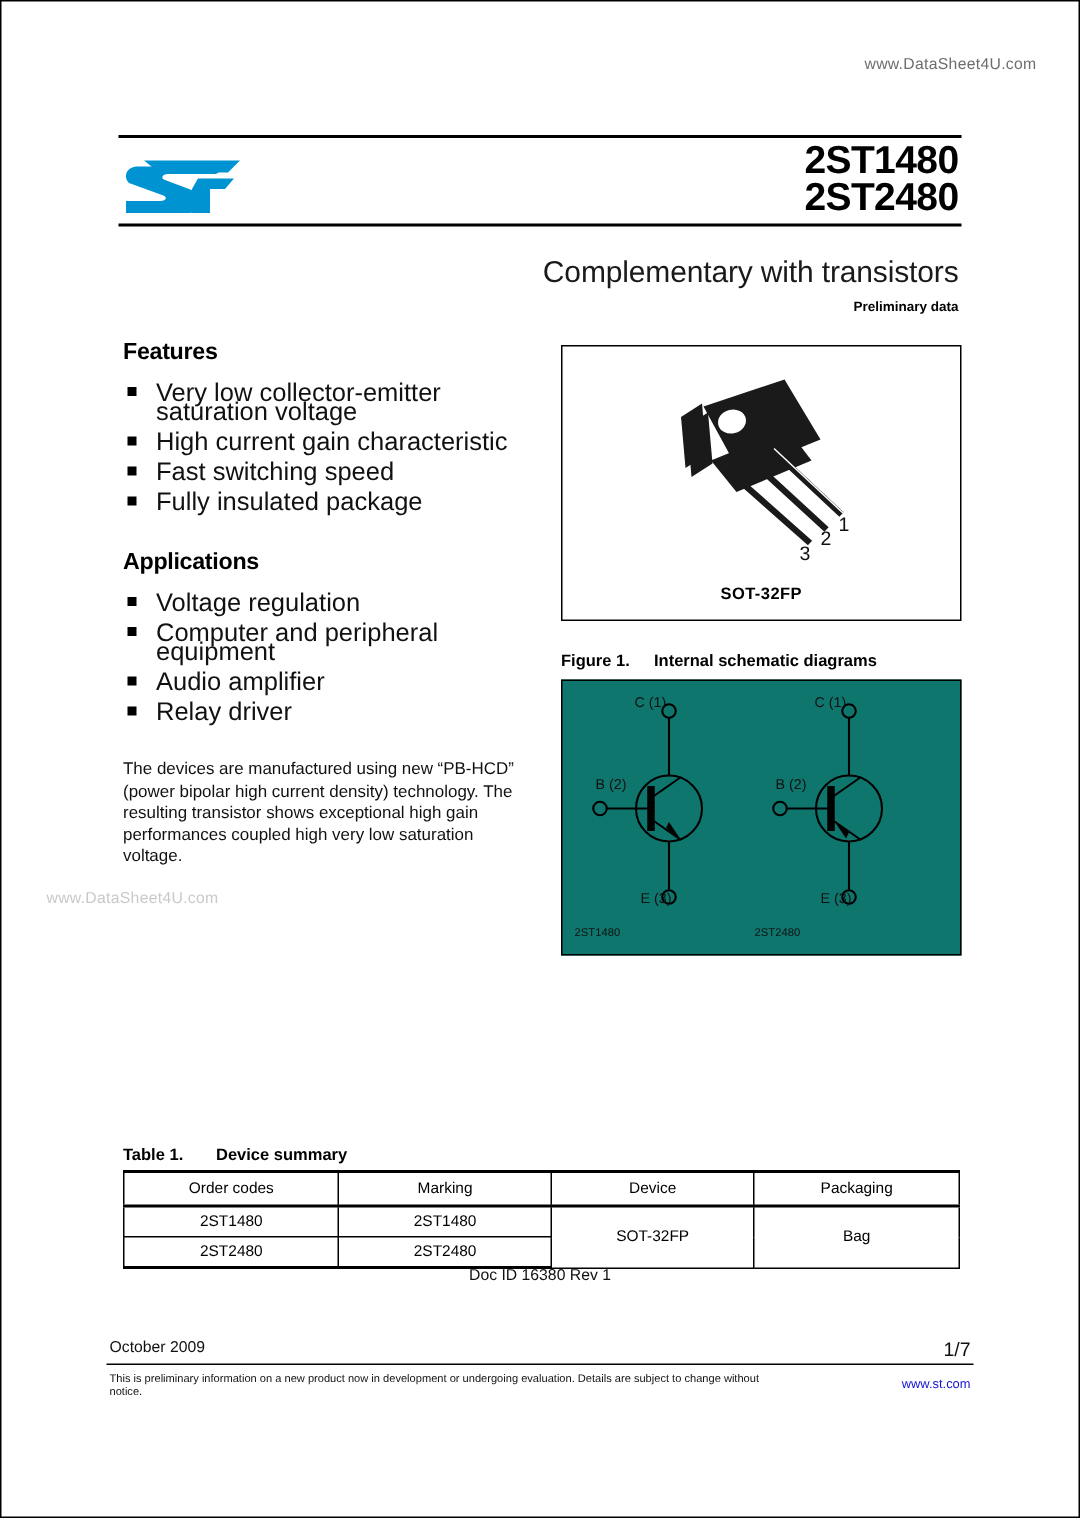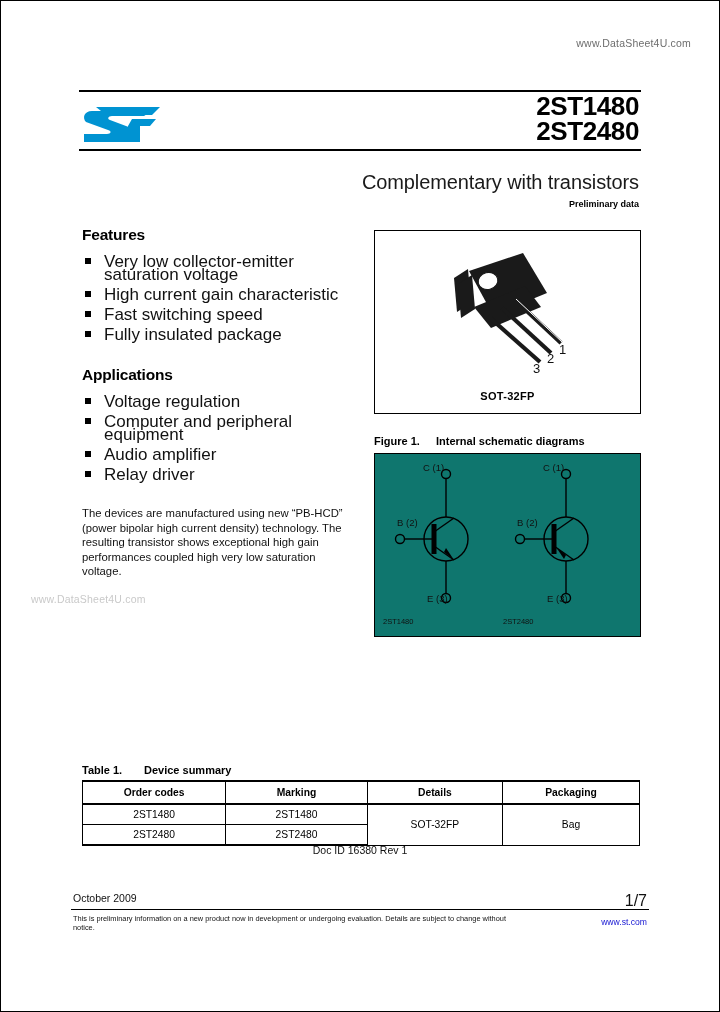--- a/index.html
+++ b/index.html
@@ -190,21 +190,21 @@
 
   table.devsum {
     position: absolute;
     left: 81px;
     top: 779px;
     width: 558px;
     border-collapse: collapse;
     font-size: 10.3px;
   }
   table.devsum th {
-    font-weight: bold;
+    font-weight: normal;
     text-align: center;
     padding: 5px 4px;
     border-left: 1px solid #000;
     border-right: 1px solid #000;
   }
   table.devsum td {
     text-align: center;
     padding: 4px 4px;
     border-left: 1px solid #000;
     border-right: 1px solid #000;
@@ -233,21 +233,21 @@
   .ft-date {
     position: absolute; left: 72px; top: 891px;
     font-size: 10.5px; color: #111;
   }
   .ft-doc {
     position: absolute; left: 0; right: 0; top: 843px;
     text-align: center; font-size: 10.5px; color: #111;
   }
   .ft-page {
     position: absolute; right: 72px; top: 891px;
-    font-size: 16px; color: #111;
+    font-size: 13px; color: #111;
   }
   .ft-disc {
     position: absolute; left: 72px; top: 913px;
     width: 450px;
     font-size: 7.4px; line-height: 9px; color: #111;
   }
   .ft-url {
     position: absolute; right: 72px; top: 916px;
     font-size: 8.6px; color: #1414d2; text-decoration: none;
   }
@@ -387,21 +387,21 @@
 
   <div class="tbl-cap">
     <span class="lbl">Table 1.</span><span>Device summary</span>
   </div>
 
   <table class="devsum">
     <tbody>
           <tr class="head">
       <th class="c1">Order codes</th>
       <th class="c2">Marking</th>
-      <th class="c3">Details</th>
+      <th class="c3">Device</th>
       <th class="c4">Packaging</th>
     </tr>
     <tr class="r1">
       <td>2ST1480</td>
       <td>2ST1480</td>
       <td class="nb" rowspan="2">SOT-32FP</td>
       <td class="nb" rowspan="2">Bag</td>
     </tr>
     <tr class="r2">
       <td>2ST2480</td>

